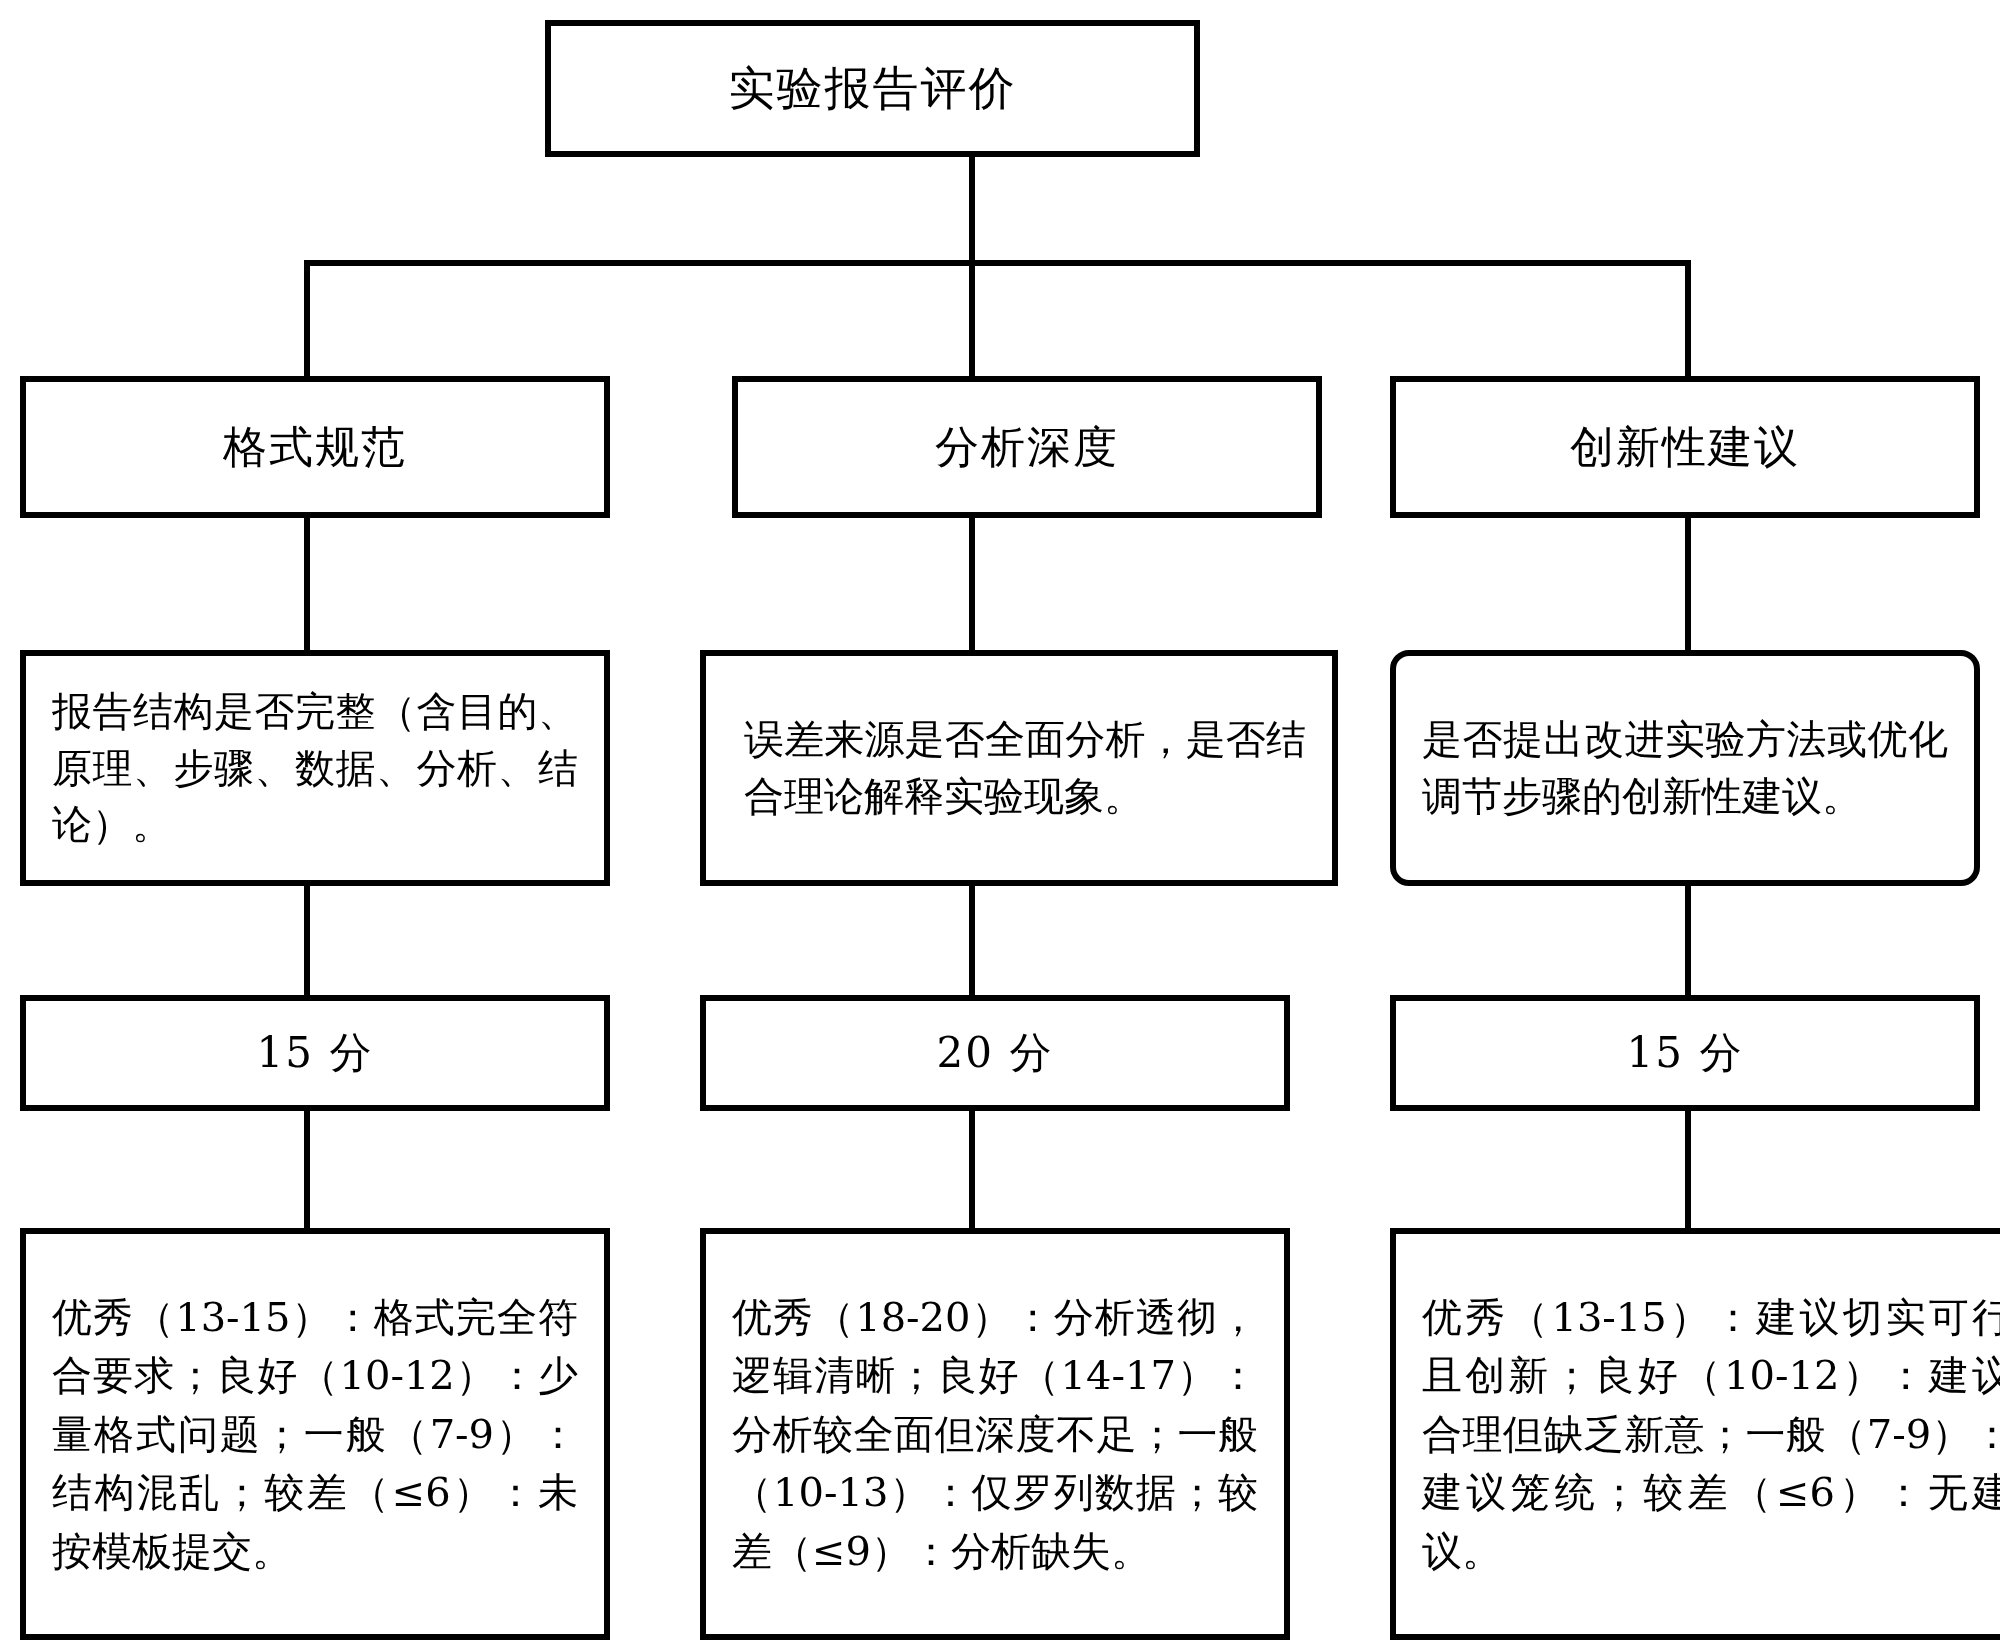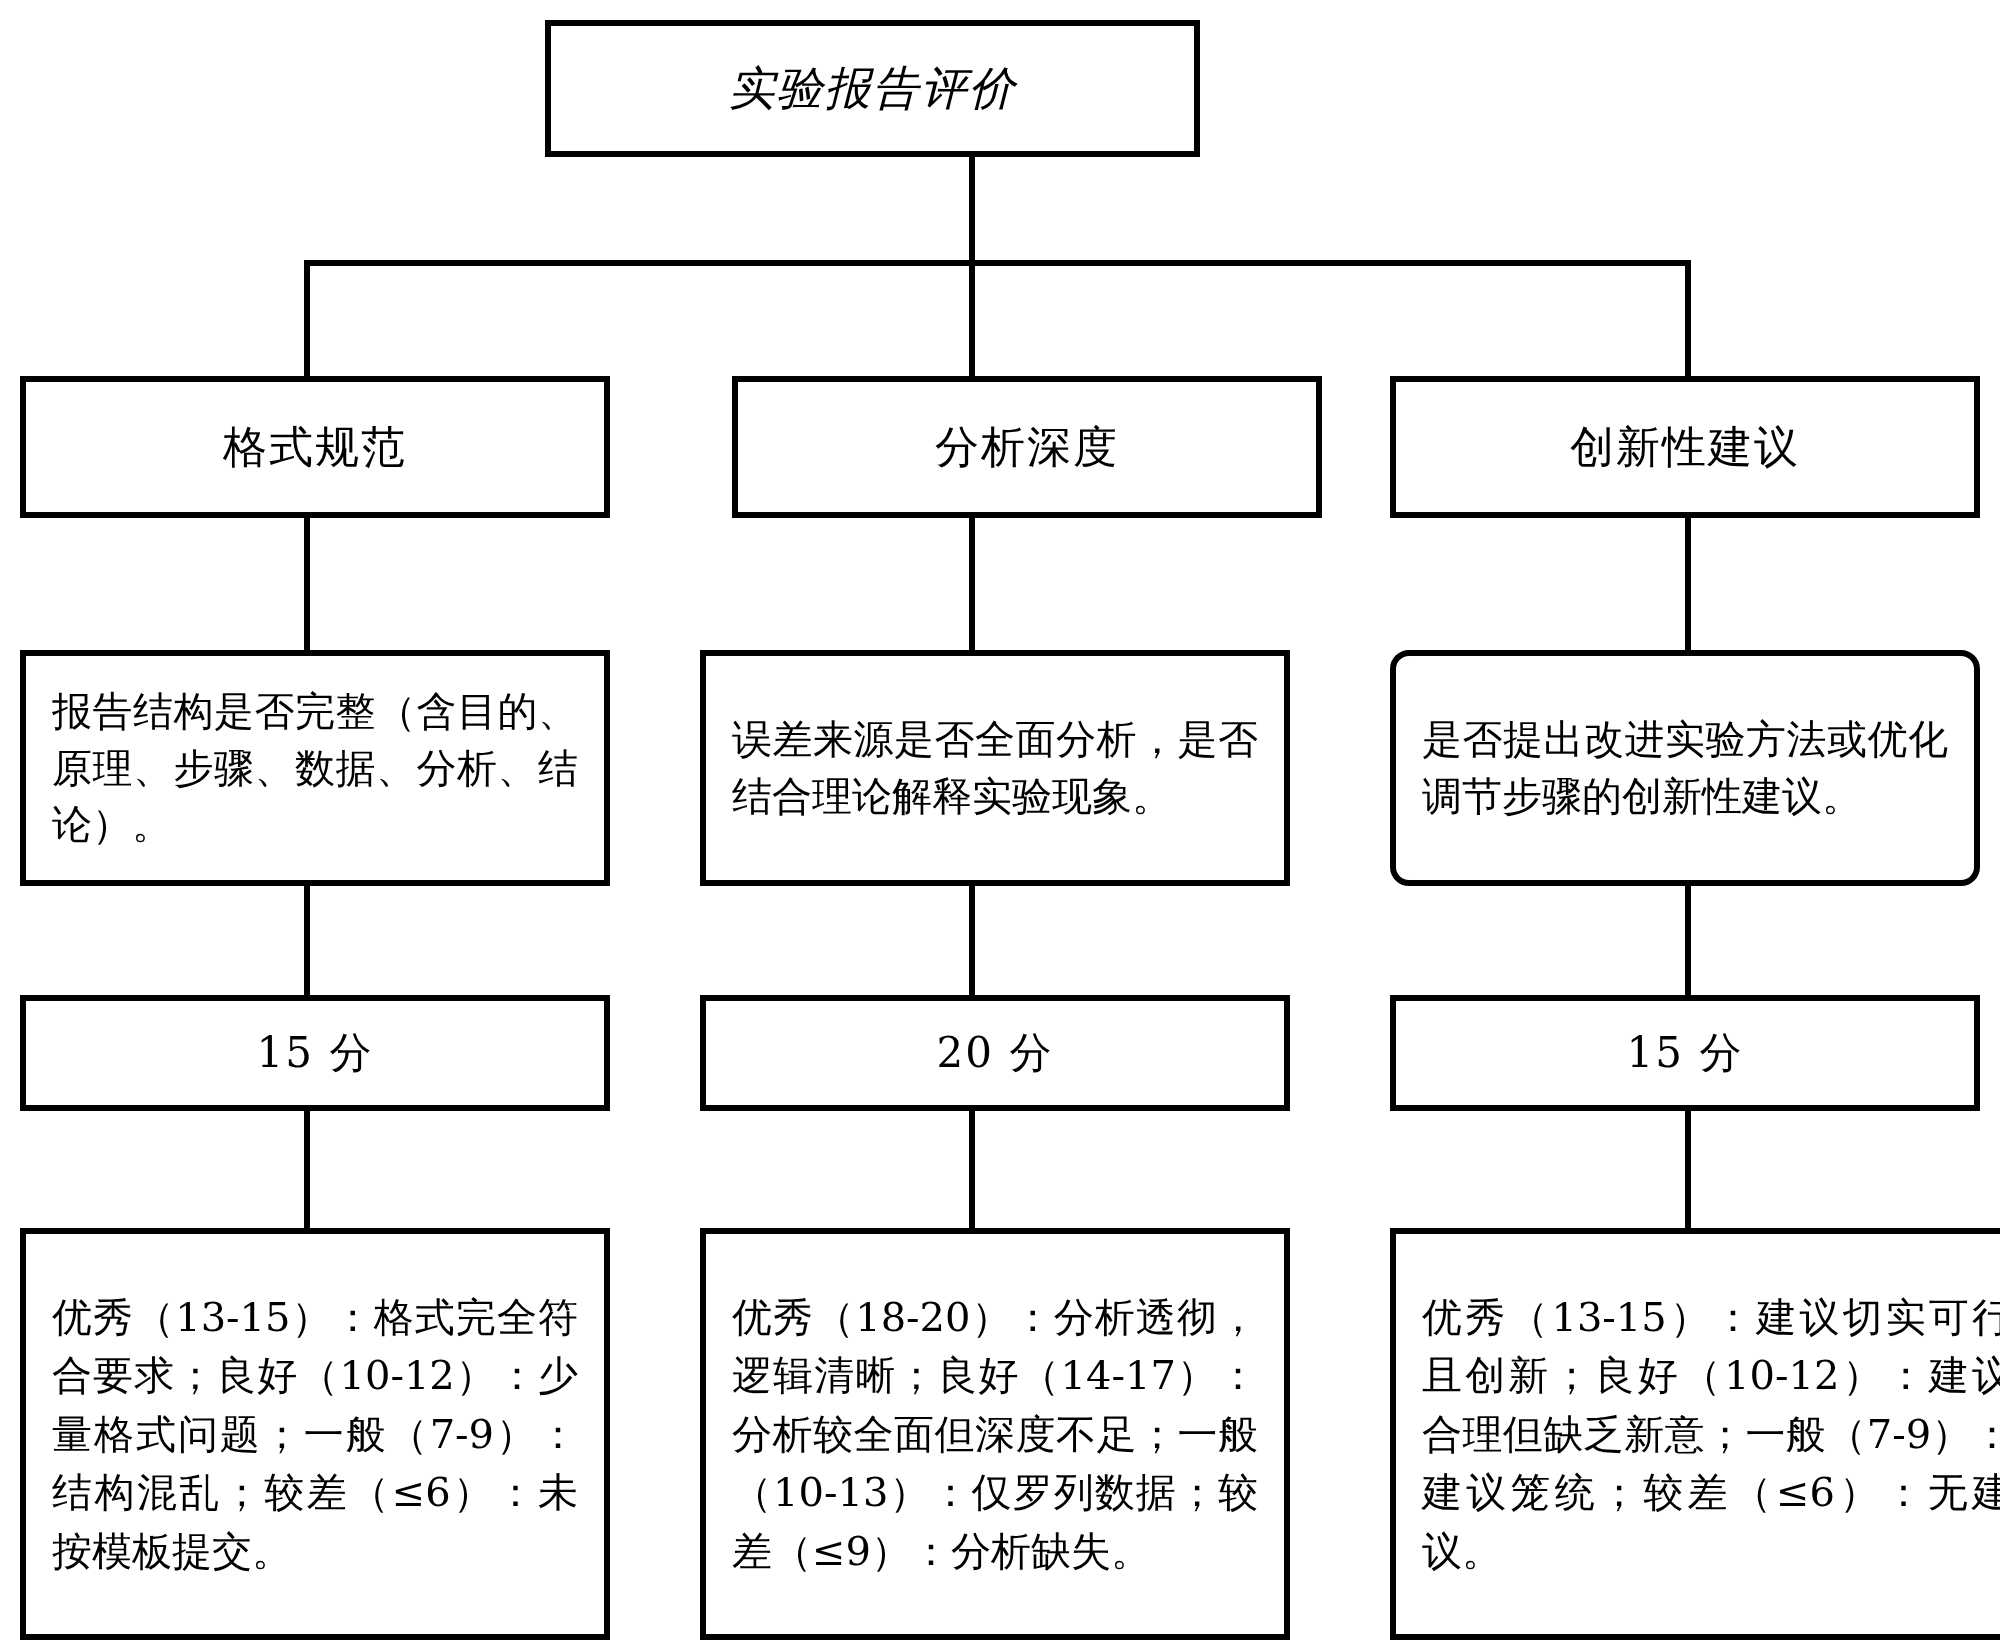--- a/index.html
+++ b/index.html
@@ -32,21 +32,20 @@
     align-items: center;
     justify-content: flex-start;
   }
 
   
   #root-box {
     left: 545px;
     top: 20px;
     width: 655px;
     height: 137px;
-    font-style: italic;
   }
   #root-box .label {
     font-size: 46px;
     letter-spacing: 2px;
     color: #000;
     white-space: nowrap;
   }
 
   
   .cat-box {
@@ -62,21 +61,21 @@
   #cat-box-0 { left: 20px;   width: 590px; }
   #cat-box-1 { left: 700px;  width: 590px; margin-left: 32px; }
   #cat-box-2 { left: 1390px; width: 590px; }
 
   
   .desc-box {
     top: 650px;
     height: 236px;
   }
   #desc-box-0 { left: 20px;   width: 590px; }
-  #desc-box-1 { left: 700px;  width: 590px; }
+  #desc-box-1 { left: 700px;  width: 638px; padding-left: 12px; }
   #desc-box-2 { left: 1390px; width: 590px; border-radius: 19px; }
   .desc-box .para {
     font-size: 40px;
     line-height: 1.42;
     color: #000;
     text-align: justify;
     text-align-last: left;
     text-justify: inter-character;
     padding: 0 26px;
     width: 100%;

